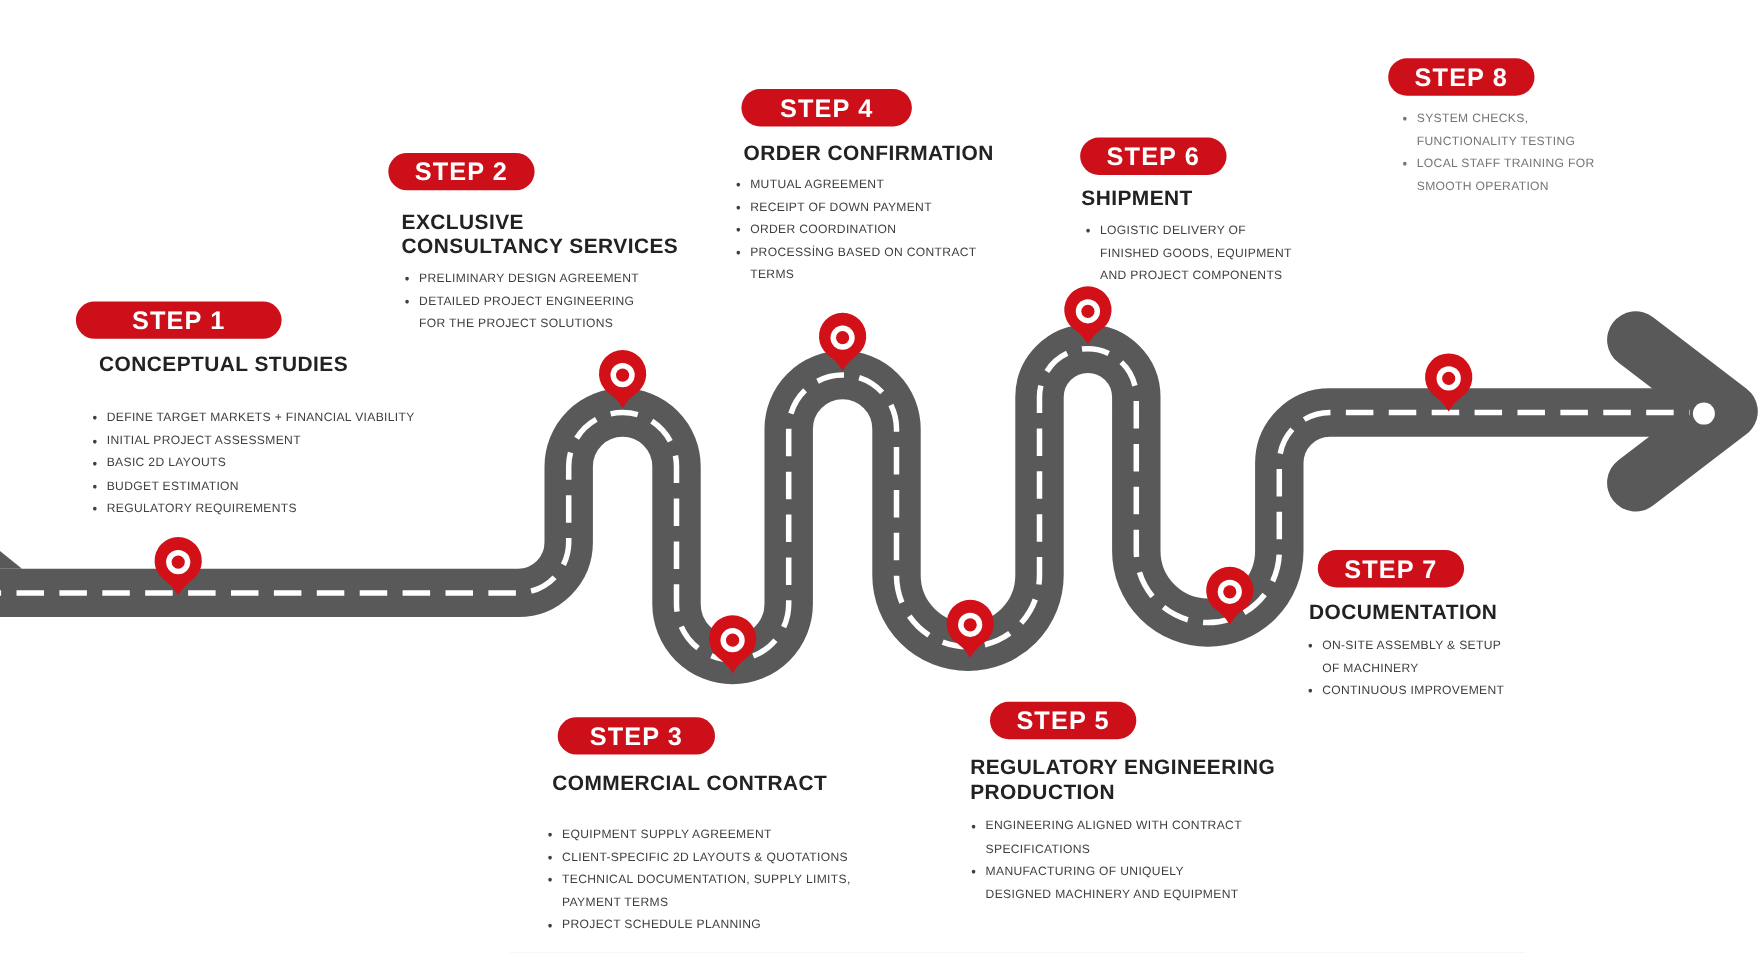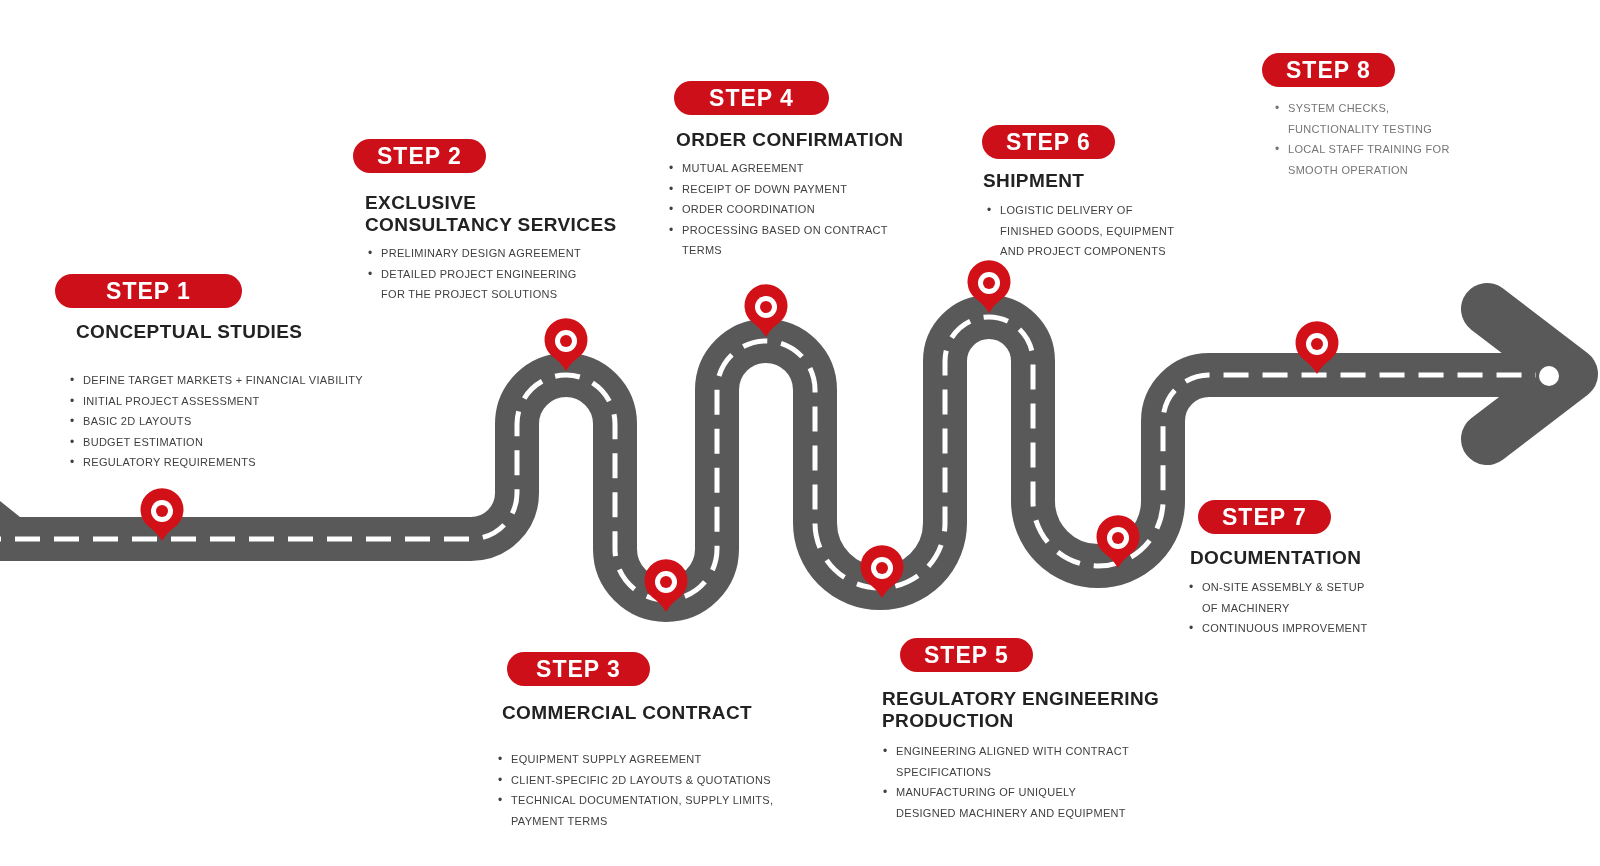--- a/index.html
+++ b/index.html
@@ -42,21 +42,21 @@
   }
   .bullets{list-style:none}
   .bullets li{
     position:relative;padding-left:14px;white-space:pre-line;
     font-size:11px;font-weight:500;letter-spacing:.3px;line-height:20.5px;
     color:var(--bullet-text);
   }
   .bullets li::before{content:"\2022";position:absolute;left:1px;top:0;font-size:12px}
 
   
-  .s1{left:55px;top:274px;width:430px}
+  .s1{left:69px;top:274px;width:430px}
   .s1 .pill{min-width:187px}
   .s1 .title{margin:13px 0 0 21px}
   .s1 .bullets{margin:27px 0 0 14px}
 
   .s2{left:353px;top:139px;width:270px}
   .s2 .title{margin:19px 0 0 12px}
   .s2 .bullets{margin:7px 0 0 14px}
 
   .s3{left:497px;top:652px;width:350px}
   .s3 .pill{margin-left:10px;min-width:143px}
@@ -152,20 +152,21 @@
   <section class="step s3">
     <div class="pill">
         <span>STEP 3</span>
       </div>
     <h2 class="title">COMMERCIAL CONTRACT</h2>
     <ul class="bullets">
         <li>EQUIPMENT SUPPLY AGREEMENT</li>
         <li>CLIENT-SPECIFIC 2D LAYOUTS &amp; QUOTATIONS</li>
         <li>TECHNICAL DOCUMENTATION, SUPPLY LIMITS,
 PAYMENT TERMS</li>
+        <li>PROJECT SCHEDULE PLANNING</li>
       </ul>
   </section>
 
   <section class="step s4">
     <div class="pill">
         <span>STEP 4</span>
       </div>
     <h2 class="title">ORDER CONFIRMATION</h2>
     <ul class="bullets">
         <li>MUTUAL AGREEMENT</li>

